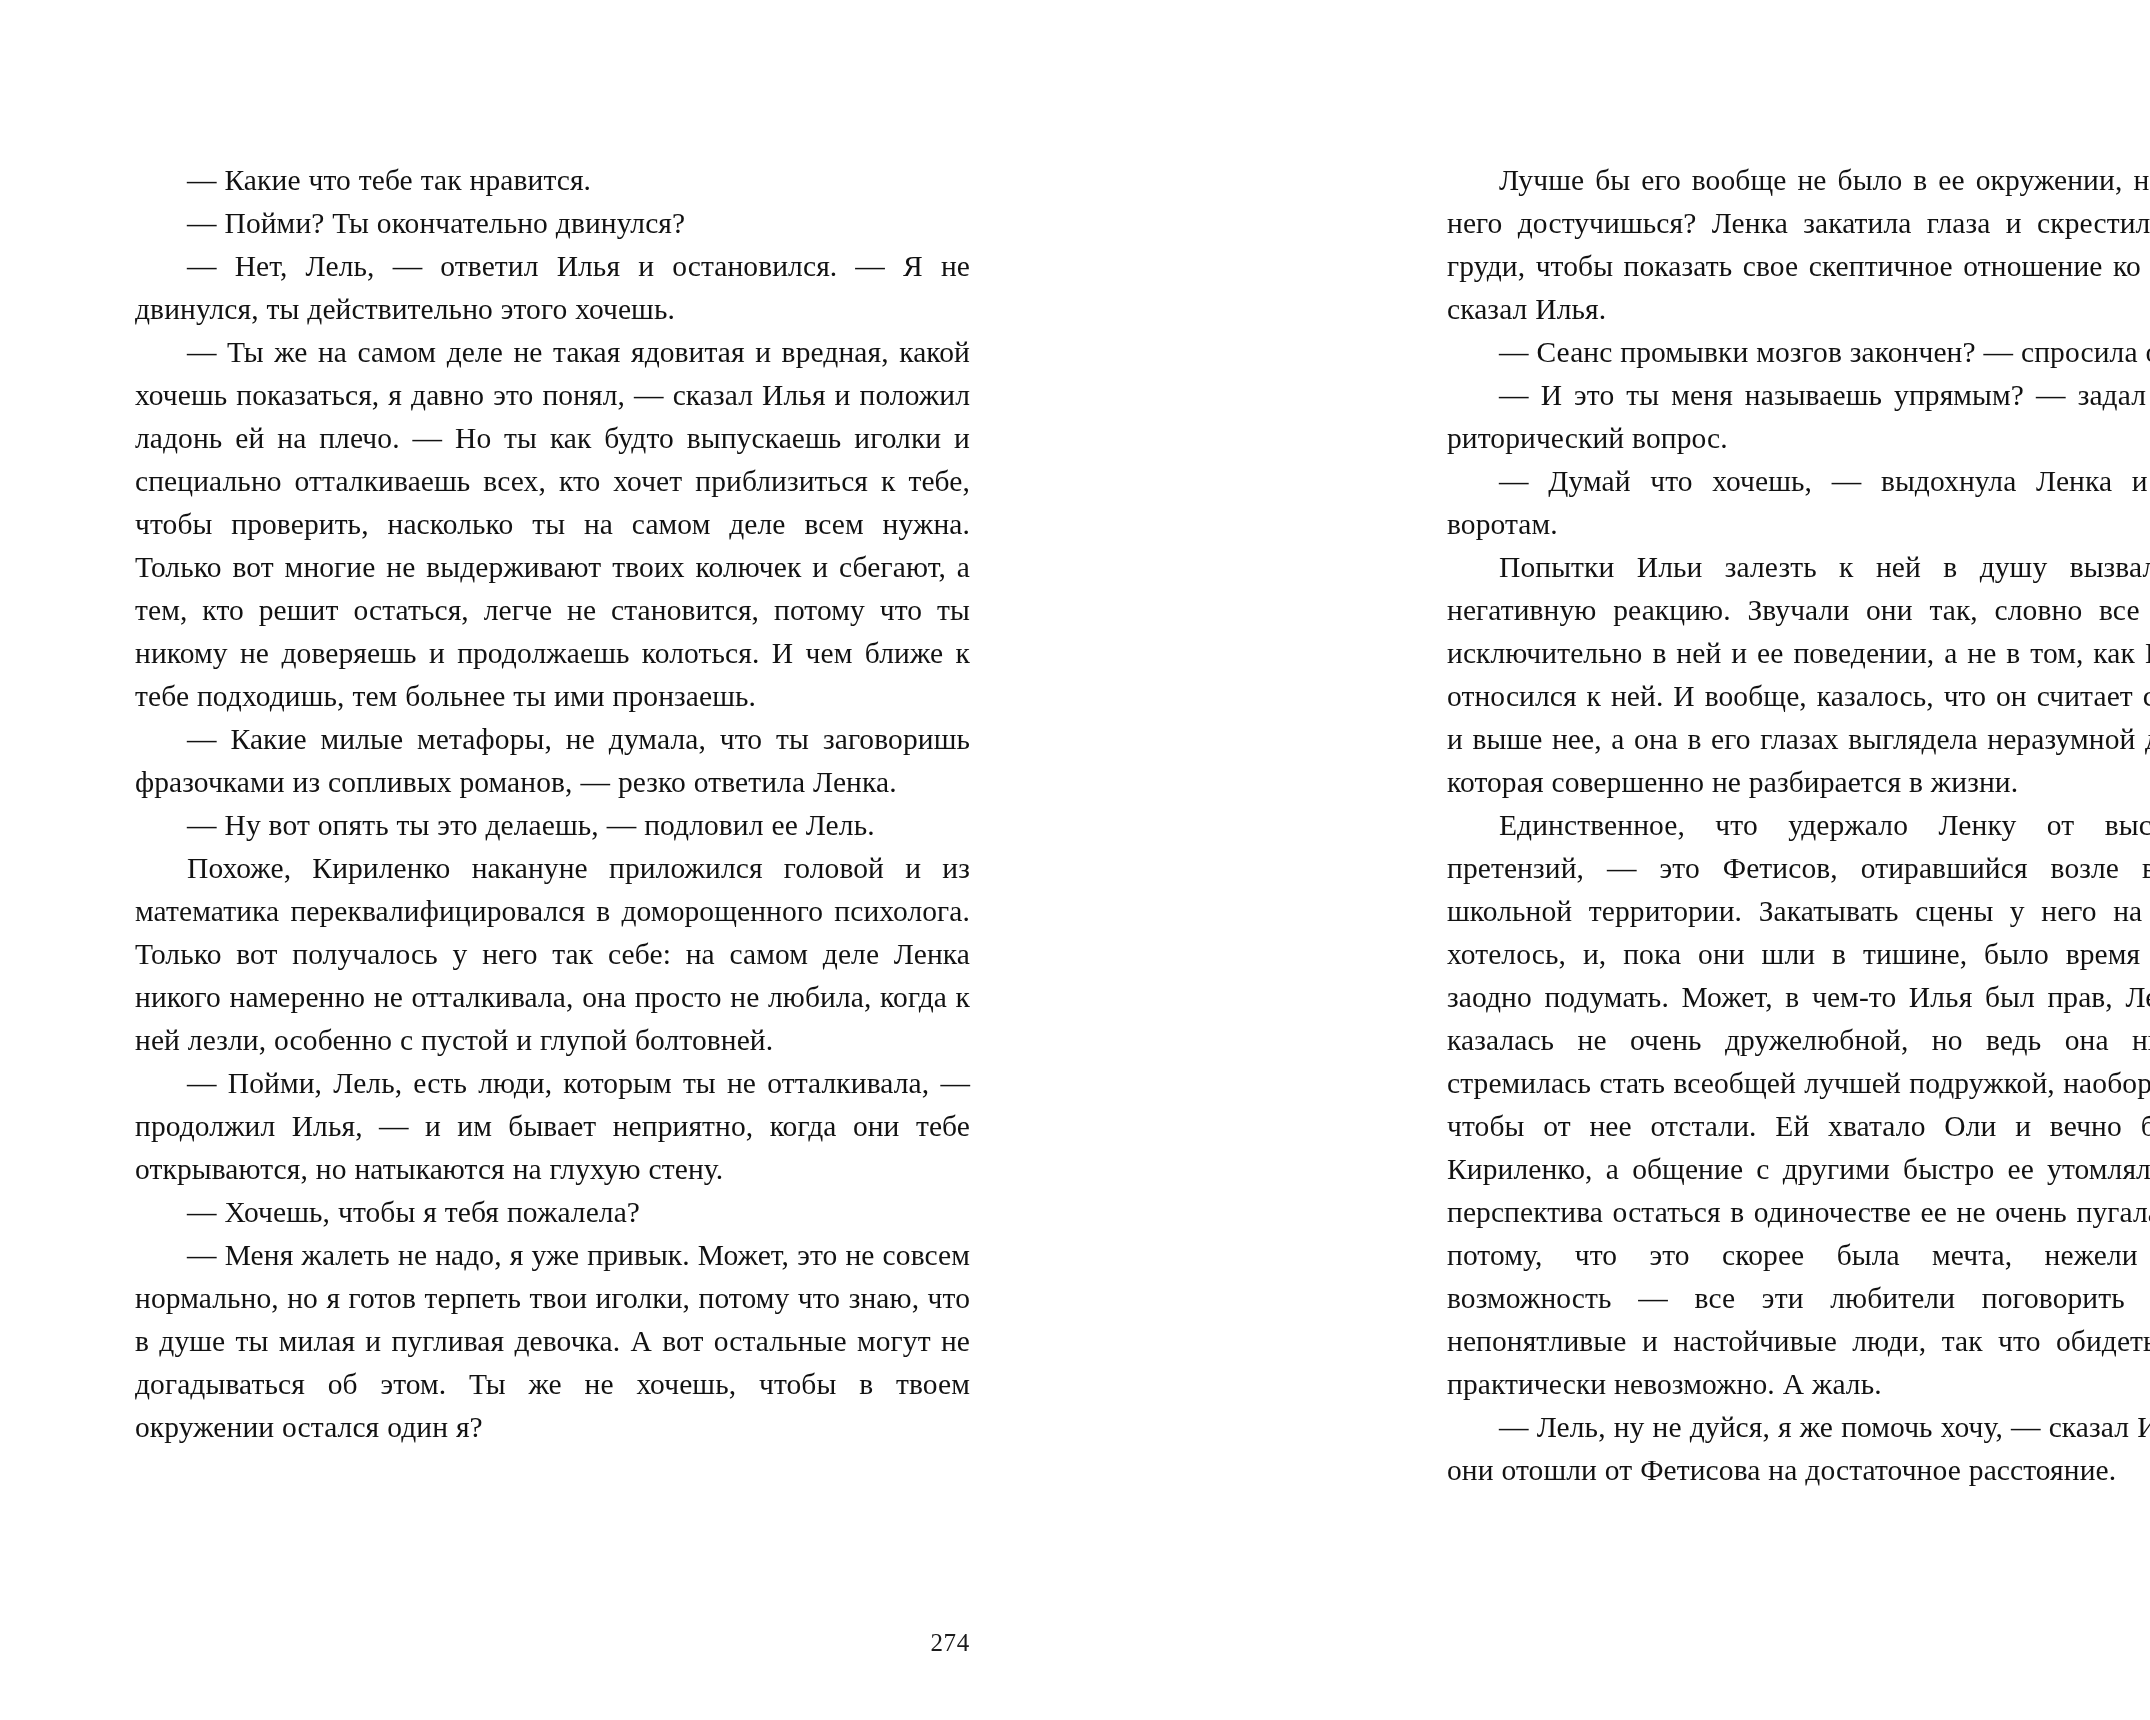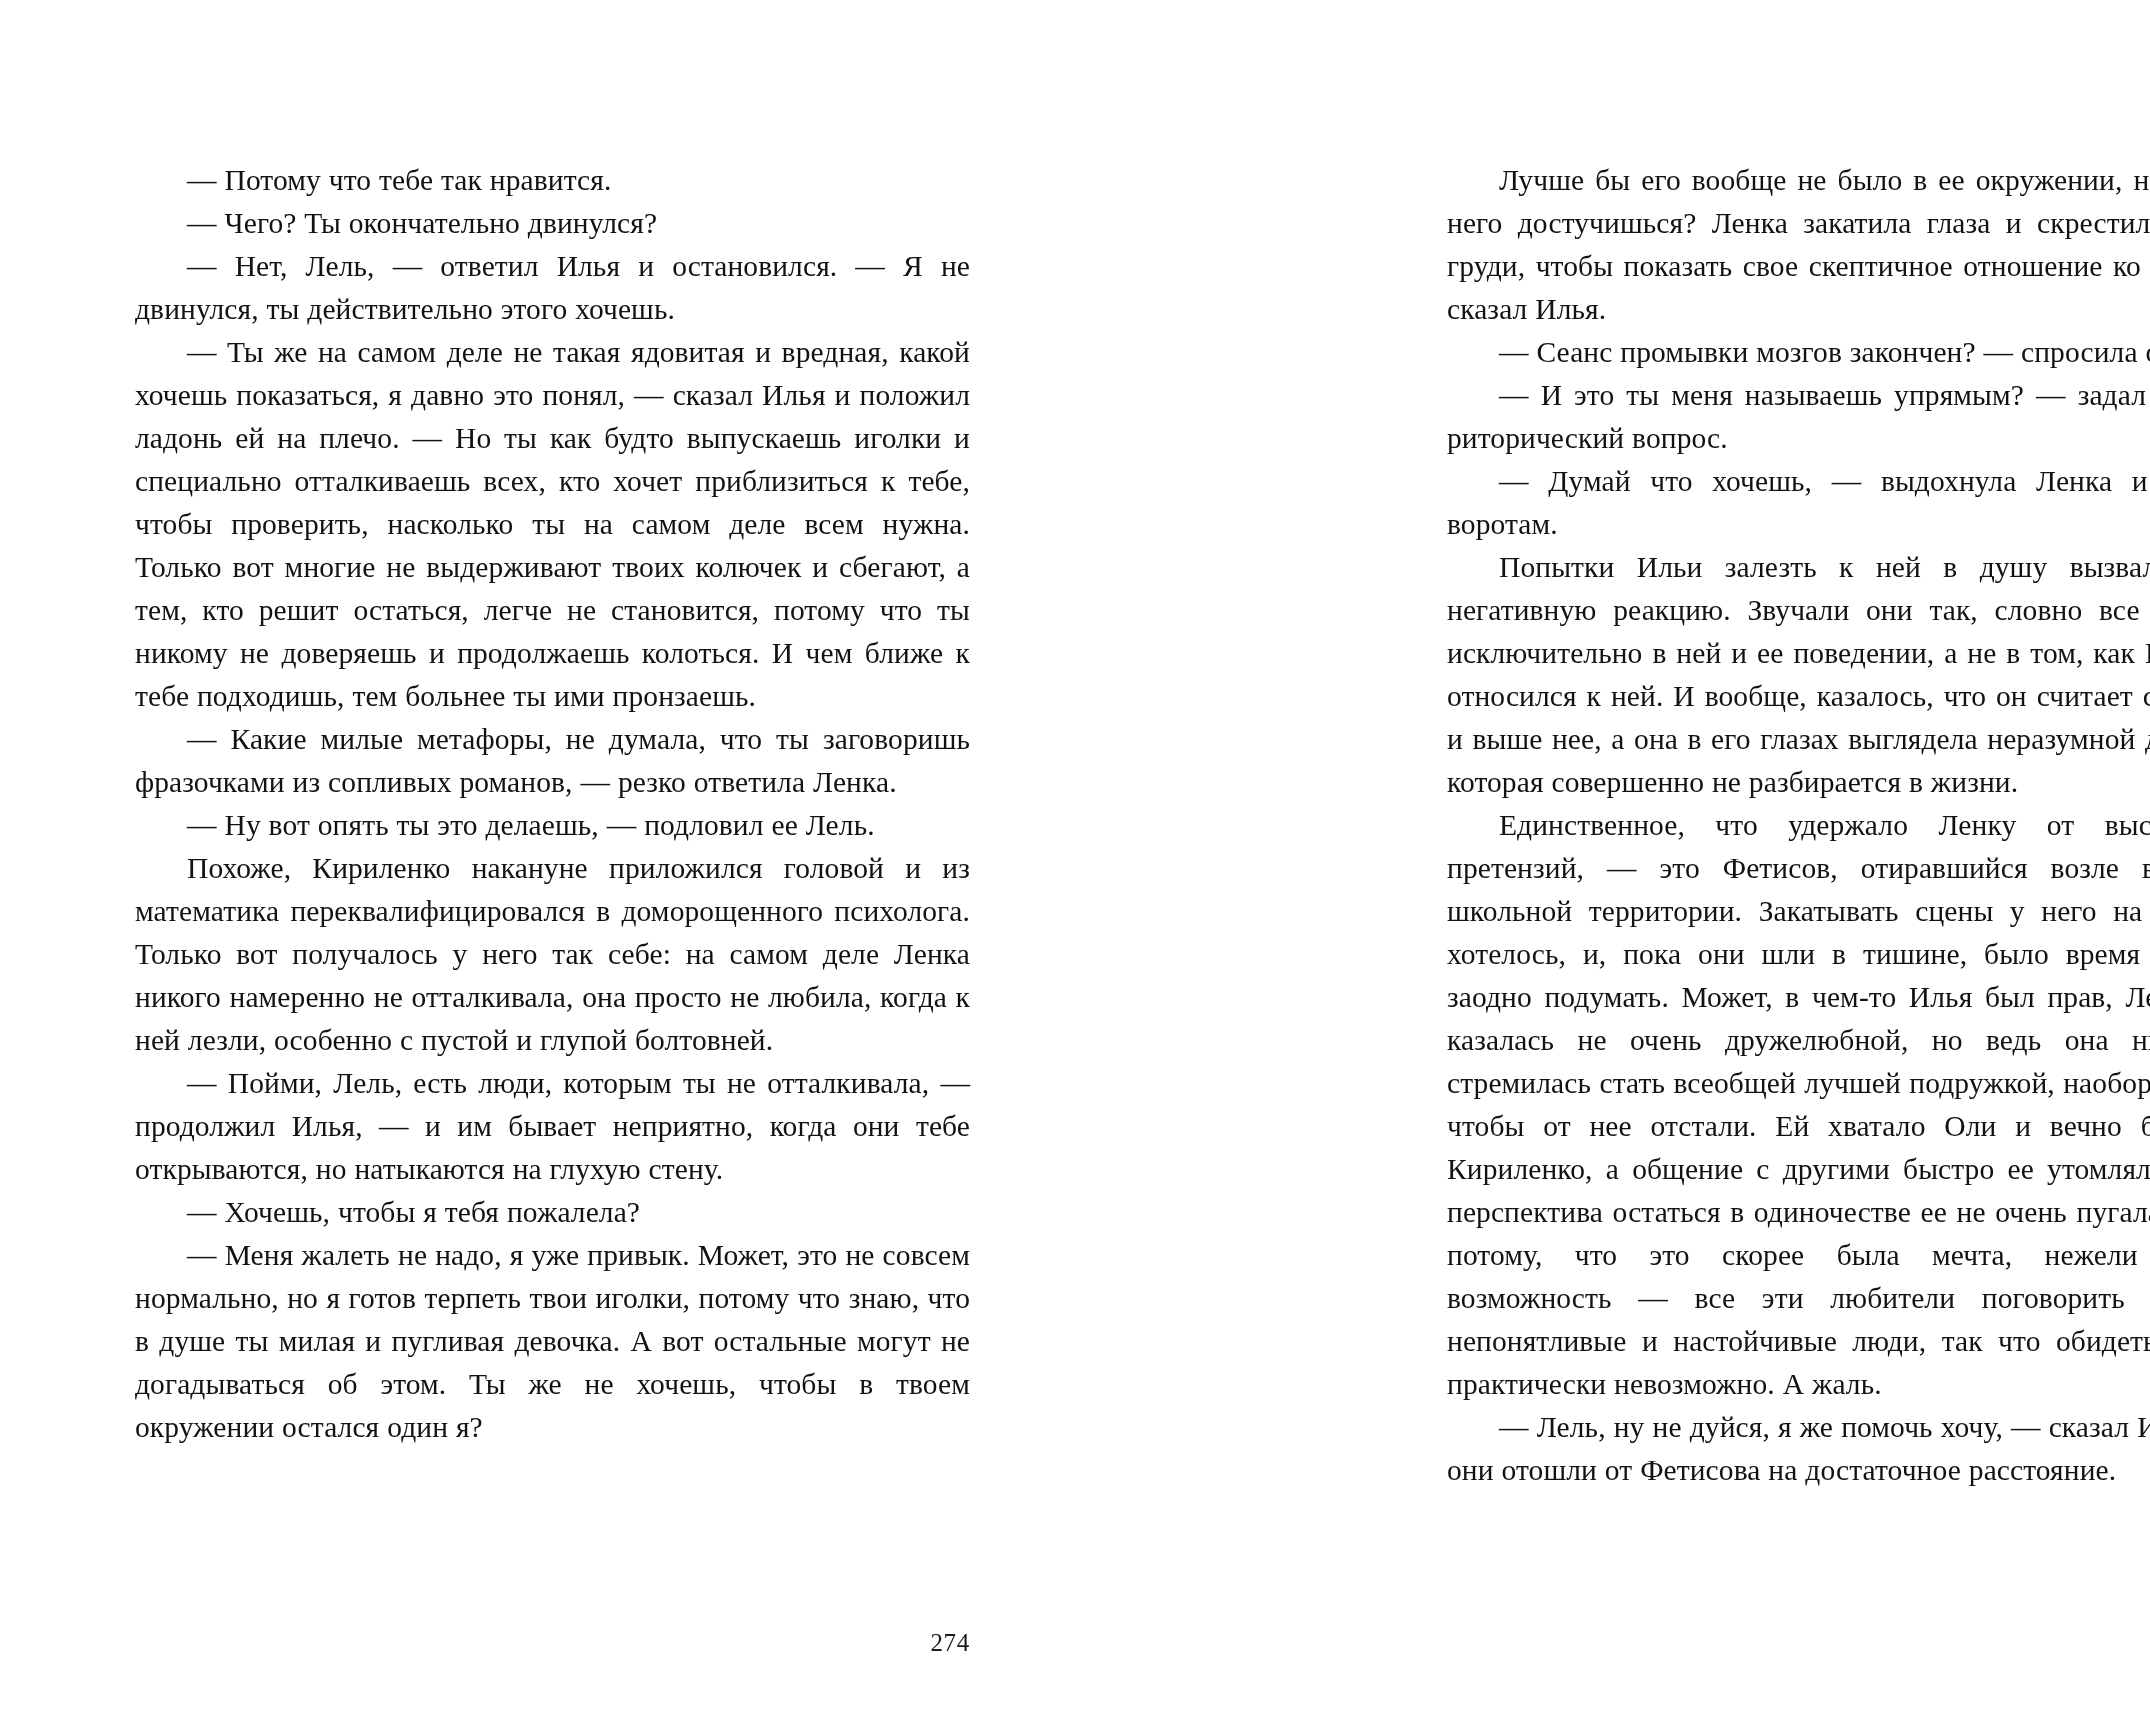--- a/index.html
+++ b/index.html
@@ -71,22 +71,22 @@
   .page-left .folio  { left: 135px;  width: 835px; right: auto; }
   .page-right .folio { left: 130px;  width: 836px; right: auto; }
 </style>
 </head>
 <body>
 
 <div class="spread">
 
   <div class="page page-left">
     <div class="textblock">
-      <p>— Потому что тебе так нравится.</p>
-      <p>— Чего? Ты окончательно двинулся?</p>
+      <p>— Какие что тебе так нравится.</p>
+      <p>— Пойми? Ты окончательно двинулся?</p>
       <p>— Нет, Лель, — ответил Илья и остановился. — Я не двинулся, ты действительно этого хочешь.</p>
       <p>— Ты же на самом деле не такая ядовитая и вредная, какой хочешь показаться, я давно это понял, — сказал Илья и положил ладонь ей на плечо. — Но ты как будто выпускаешь иголки и специально отталкиваешь всех, кто хочет приблизиться к тебе, чтобы проверить, насколько ты на самом деле всем нужна. Только вот многие не выдерживают твоих колючек и сбегают, а тем, кто решит остаться, легче не становится, потому что ты никому не доверяешь и продолжаешь колоться. И чем ближе к тебе подходишь, тем больнее ты ими пронзаешь.</p>
       <p>— Какие милые метафоры, не думала, что ты заговоришь фразочками из сопливых романов, — резко ответила Ленка.</p>
       <p>— Ну вот опять ты это делаешь, — подловил ее Лель.</p>
       <p>Похоже, Кириленко накануне приложился головой и из математика переквалифицировался в доморощенного психолога. Только вот получалось у него так себе: на самом деле Ленка никого намеренно не отталкивала, она просто не любила, когда к ней лезли, особенно с пустой и глупой болтовней.</p>
       <p>— Пойми, Лель, есть люди, которым ты не отталкивала, — продолжил Илья, — и им бывает неприятно, когда они тебе открываются, но натыкаются на глухую стену.</p>
       <p>— Хочешь, чтобы я тебя пожалела?</p>
       <p>— Меня жалеть не надо, я уже привык. Может, это не совсем нормально, но я готов терпеть твои иголки, потому что знаю, что в душе ты милая и пугливая девочка. А вот остальные могут не догадываться об этом. Ты же не хочешь, чтобы в твоем окружении остался один я?</p>
     </div>
     <div class="folio">274</div>

